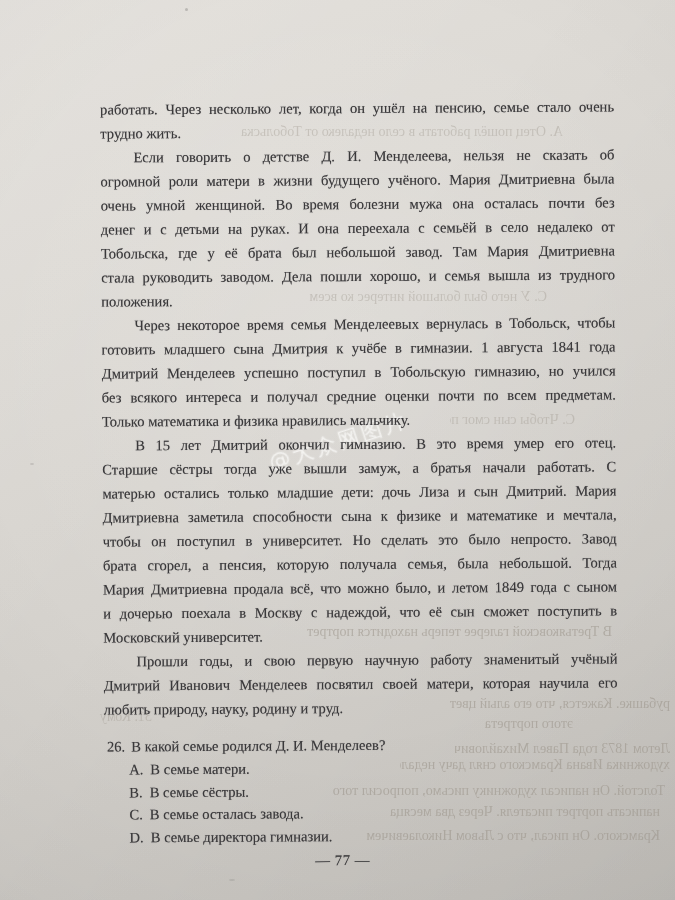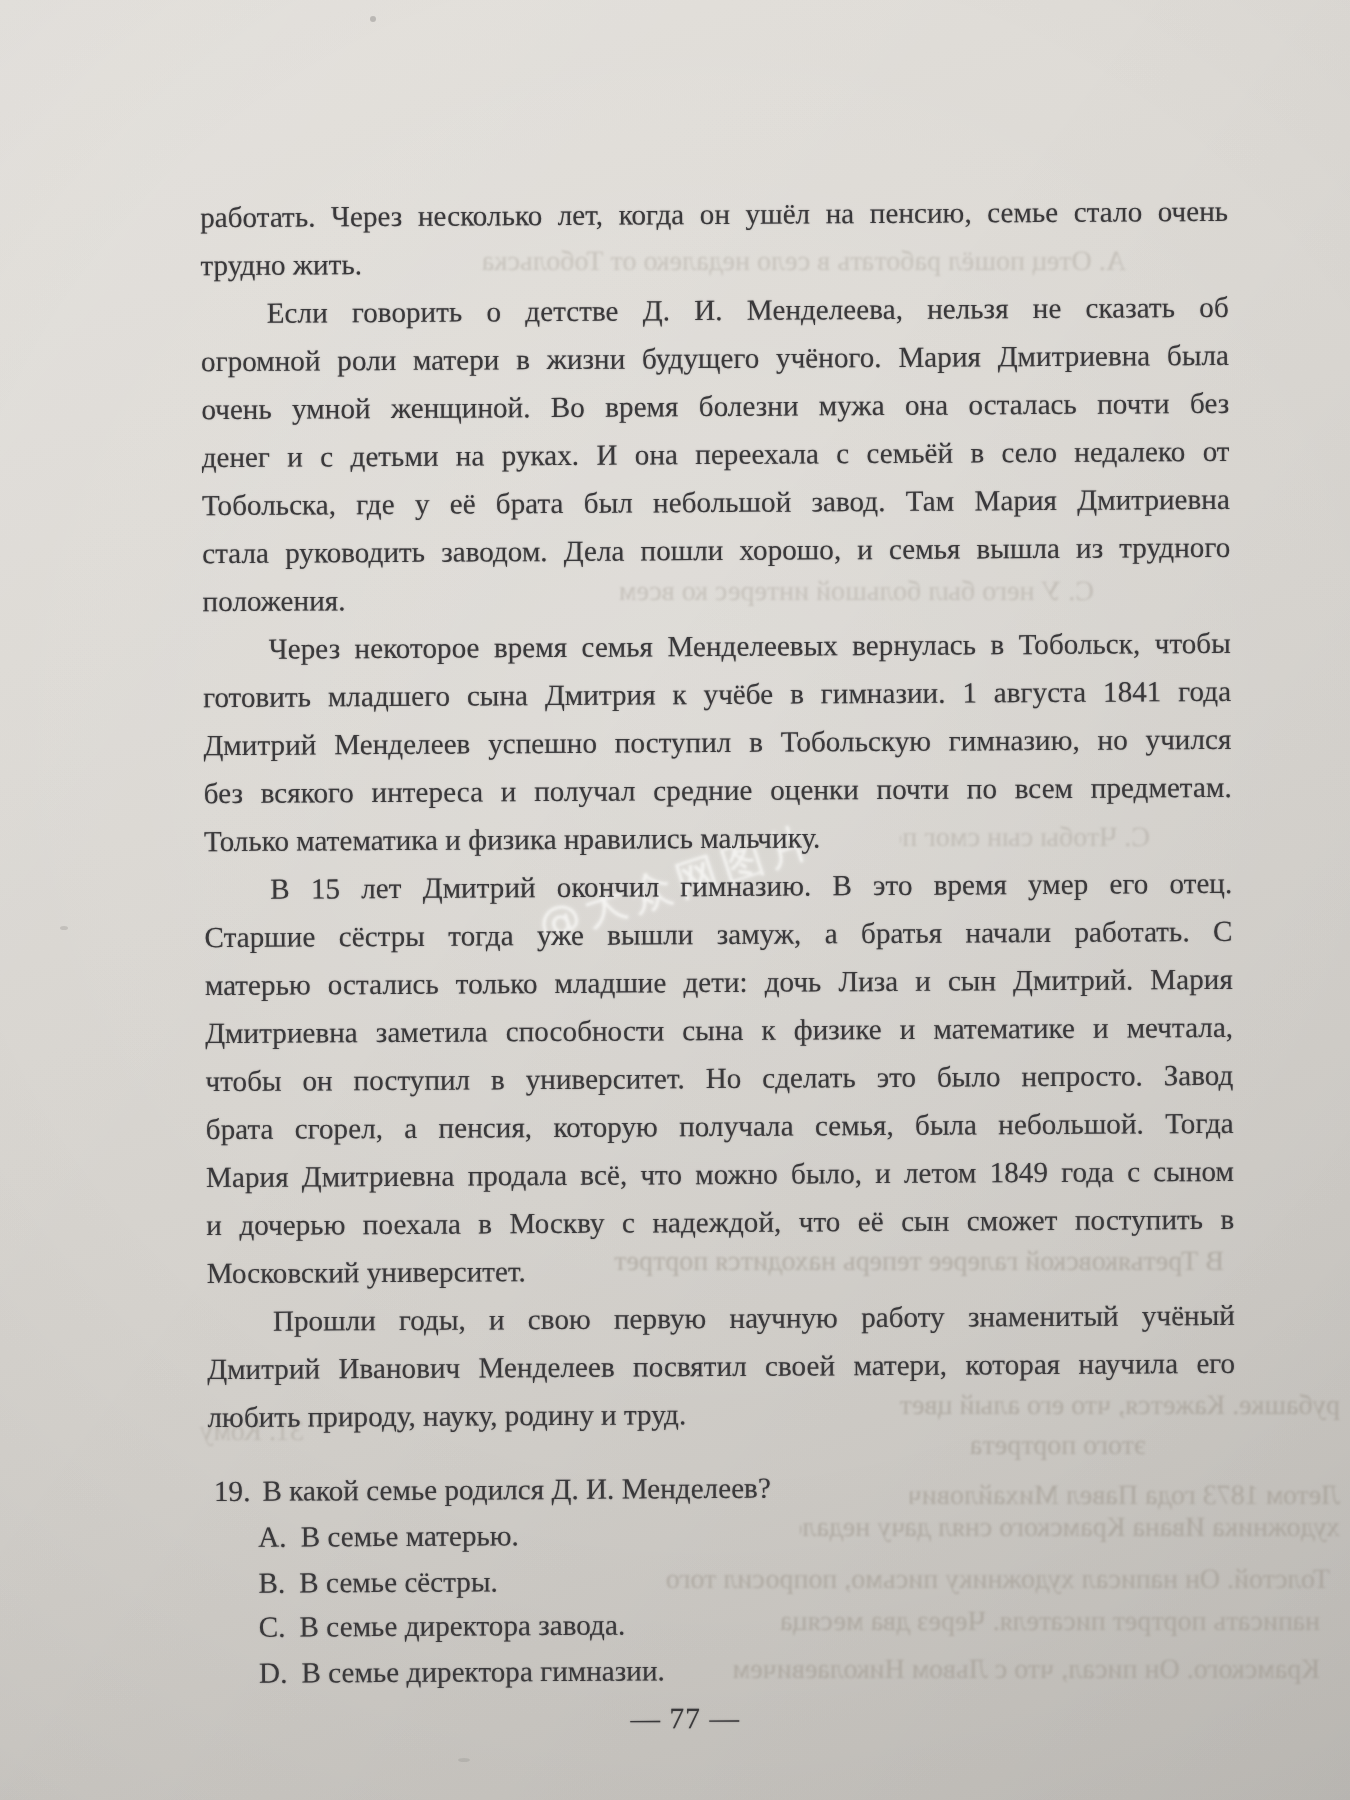--- a/index.html
+++ b/index.html
@@ -144,26 +144,26 @@
         </div>
         <div class="para">
           <div class="line indent">Прошли годы, и свою первую научную работу знаменитый учёный</div>
           <div class="line">Дмитрий Иванович Менделеев посвятил своей матери, которая научила его</div>
           <div class="line plast">любить природу, науку, родину и труд.</div>
         </div>
       </div>
 
     <div class="question">
       <div class="qline">
-        <span class="q-num">19.</span><span>В какой семье родился Д. И. Менделеев?</span>
+        <span class="q-num">26.</span><span>В какой семье родился Д. И. Менделеев?</span>
       </div>
       <div id="options">
-          <div class="option-row"><span class="opt-letter">A.</span><span>В семье матерью.</span></div>
+          <div class="option-row"><span class="opt-letter">A.</span><span>В семье матери.</span></div>
           <div class="option-row"><span class="opt-letter">B.</span><span>В семье сёстры.</span></div>
-          <div class="option-row"><span class="opt-letter">C.</span><span>В семье директора завода.</span></div>
+          <div class="option-row"><span class="opt-letter">C.</span><span>В семье осталась завода.</span></div>
           <div class="option-row"><span class="opt-letter">D.</span><span>В семье директора гимназии.</span></div>
         </div>
     </div>
 
     <div class="pagenum">— 77 —</div>
   </div>
 
   <div class="speck s1"></div>
   <div class="speck s2"></div>
   <div class="speck s3"></div>

